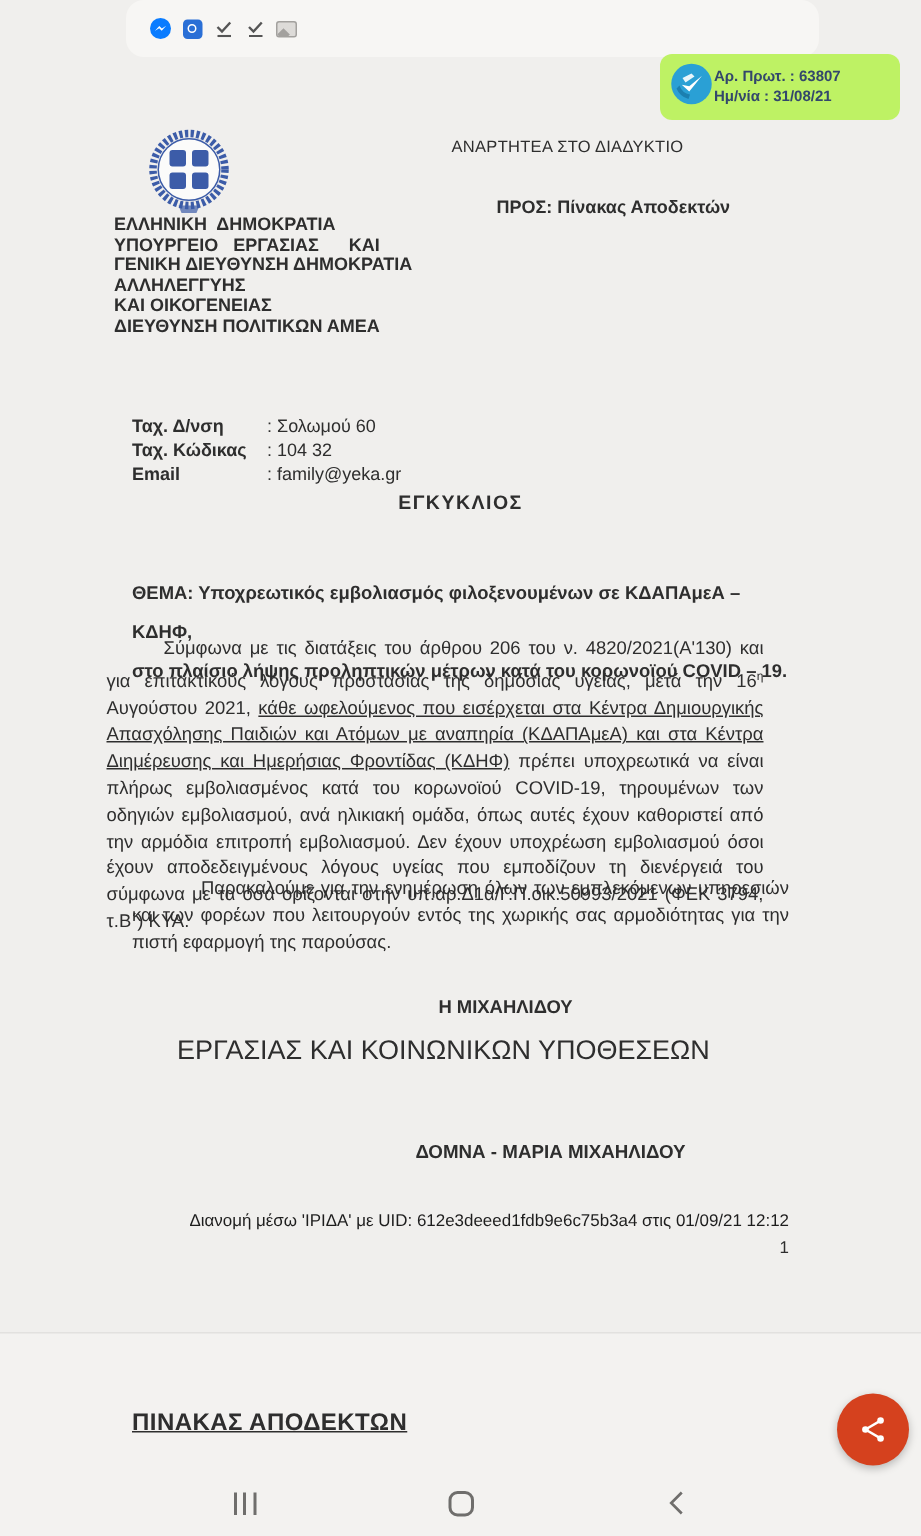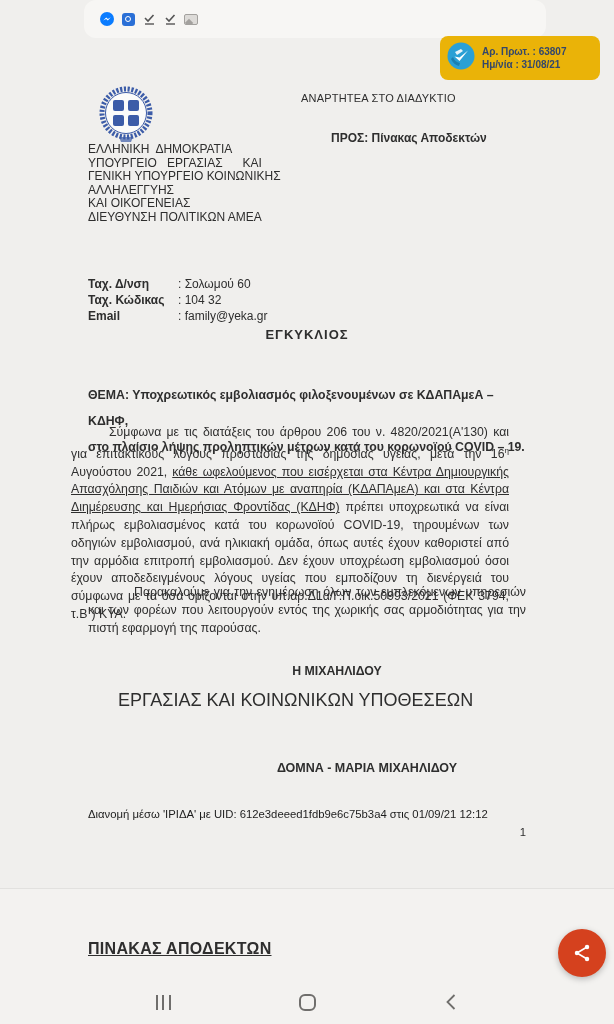--- a/index.html
+++ b/index.html
@@ -20,45 +20,45 @@
   .msgr { width:14px; height:14px; border-radius:50%; background:#0a7cff; position:relative; }
   .msgr svg { position:absolute; inset:0; }
   .appic { width:13px; height:13px; border-radius:3px; background:#2a6fd6; display:flex; align-items:center; justify-content:center; }
   .appic i { display:block; width:6px; height:6px; border:1.6px solid #fff; border-radius:50%; }
   .imgic { width:14px; height:11px; border:1.5px solid #a3a19e; border-radius:2px; background:#dddbd8; position:relative; overflow:hidden; }
   .imgic i { position:absolute; left:1px; bottom:-2px; width:6px; height:6px; background:#a3a19e; transform:rotate(45deg); }
 
   
   .stamp {
     position:absolute; right:14px; top:36px; width:160px; height:44px;
-    background:#eab308; border-radius:8px;
-    display:flex; align-items:center; gap:6px; padding:4px 6px;
+    background:#bef264; border-radius:8px;
+    display:flex; align-items:center; padding:4px 6px;
   }
   .stamp-text { font-size:10px; font-weight:bold; color:#33476b; line-height:13px; white-space:nowrap; }
 
   
   .doc-text { position:absolute; }
   .publish-note { left:301px; top:92px; font-size:11px; letter-spacing:.2px; }
   .pros-line   { left:331px; top:131px; font-size:12px; font-weight:bold; }
   .emblem { position:absolute; left:99px; top:86px; }
-  .ministry { left:88px; top:143px; width:252px; font-size:12px; font-weight:normal; line-height:13.5px; }
+  .ministry { left:76px; top:143px; width:252px; font-size:12px; font-weight:bold; line-height:13.5px; }
   .ministry div { white-space:pre; }
   .contact { left:88px; top:276px; font-size:12px; line-height:16px; }
   .contact .row { display:flex; }
   .contact .lbl { font-weight:bold; width:90px; }
   .doc-title { left:88px; top:327px; width:438px; text-align:center; font-size:13px; font-weight:bold; letter-spacing:1px; }
   .subject { left:88px; top:382px; width:440px; font-size:12.3px; font-weight:bold; line-height:26px; }
   .para1 { left:71px; top:424px; width:438px; font-size:12.3px; line-height:17.8px; text-align:justify; text-indent:38px; }
   .para2 { left:88px; top:583px; width:438px; font-size:12.3px; line-height:18px; text-align:justify; text-indent:46px; }
   .u { text-decoration:underline; }
   sup { font-size:8px; }
   .sig1 { left:118px; top:664px; width:438px; text-align:center; font-size:12.3px; font-weight:bold; }
   .sig2 { left:118px; top:690px; width:438px; text-align:left; font-size:18px; font-weight:normal; }
   .sig-name { left:148px; top:761px; width:438px; text-align:center; font-size:12.5px; font-weight:bold; }
-  .dist-note { left:88px; top:808px; width:438px; font-size:11.3px; color:#1d1d1d; }
+  .dist-note { left:88px; top:808px; width:438px; text-align:right; font-size:11.3px; color:#1d1d1d; }
   .page-num { left:88px; top:826px; width:438px; text-align:right; font-size:11.3px; }
 
   .page-sep { position:absolute; left:0; top:888px; width:614px; height:1px; background:#e2e1df; }
   .page2 { position:absolute; left:0; top:889px; width:614px; height:135px; background:#f3f2f0; }
   .recipients { position:absolute; left:88px; top:940px; font-size:16px; font-weight:bold; text-decoration:underline; letter-spacing:.3px; }
 
   
   .fab {
     position:absolute; left:558px; top:929px; width:48px; height:48px; border-radius:50%;
     background:#d5411e; box-shadow:0 2px 6px rgba(0,0,0,.25);
@@ -137,21 +137,21 @@
     <rect x="29" y="29" width="11" height="11" rx="2" fill="#3c5ca8"></rect>
     <path d="M20 51 h14 l-2 5 h-10 z" fill="#3c5ca8" opacity=".7"></path>
   </svg>
 </span>
 
 <div class="doc-text pros-line">ΠΡΟΣ: Πίνακας Αποδεκτών</div>
 
 <div class="doc-text ministry">
   <div>ΕΛΛΗΝΙΚΗ  ΔΗΜΟΚΡΑΤΙΑ</div>
   <div>ΥΠΟΥΡΓΕΙΟ   ΕΡΓΑΣΙΑΣ      ΚΑΙ</div>
-  <div>ΓΕΝΙΚΗ ΥΠΟΥΡΓΕΙΟ ΚΟΙΝΩΝΙΚΗΣ</div>
+  <div>ΓΕΝΙΚΗ ΔΙΕΥΘΥΝΣΗ ΔΗΜΟΚΡΑΤΙΑ</div>
   <div>ΑΛΛΗΛΕΓΓΥΗΣ</div>
   <div>ΚΑΙ ΟΙΚΟΓΕΝΕΙΑΣ</div>
   <div>ΔΙΕΥΘΥΝΣΗ ΠΟΛΙΤΙΚΩΝ ΑΜΕΑ</div>
 </div>
 
 <div class="doc-text contact">
   <div class="row">
     <span class="lbl">Ταχ. Δ/νση</span>
     <span>: Σολωμού 60</span>
   </div>

